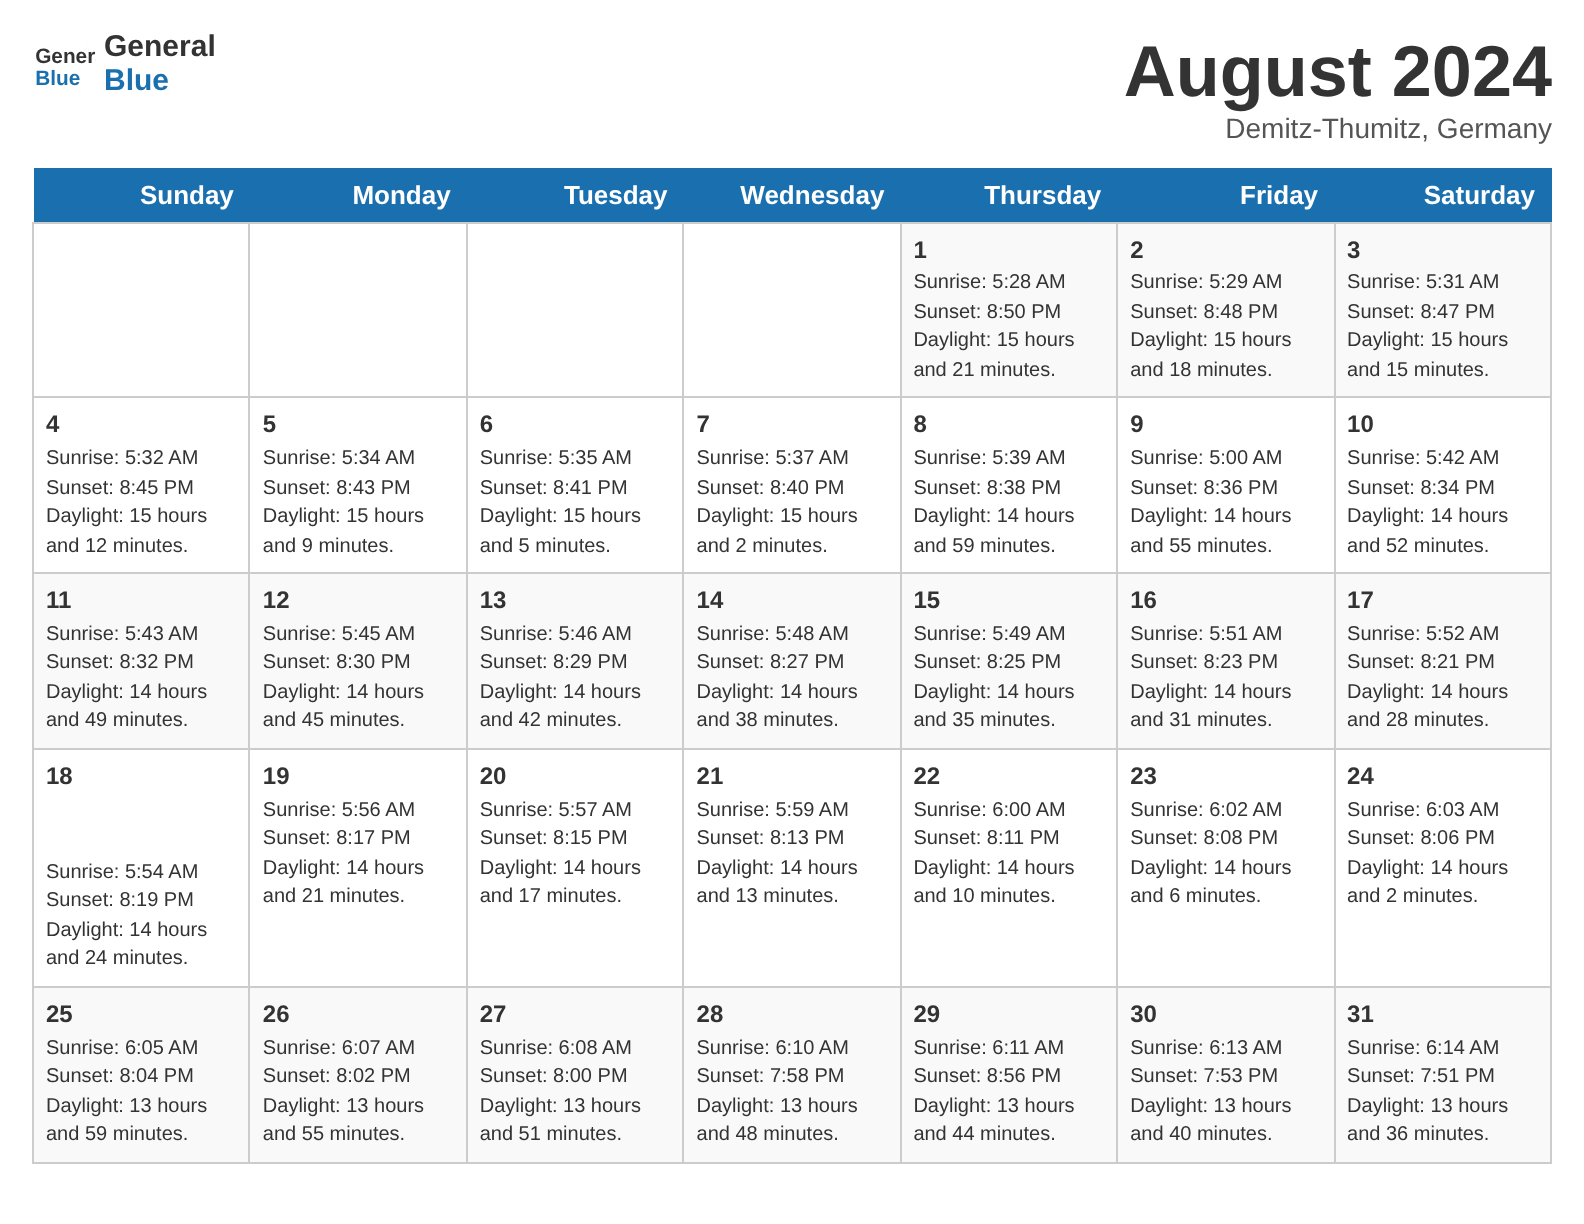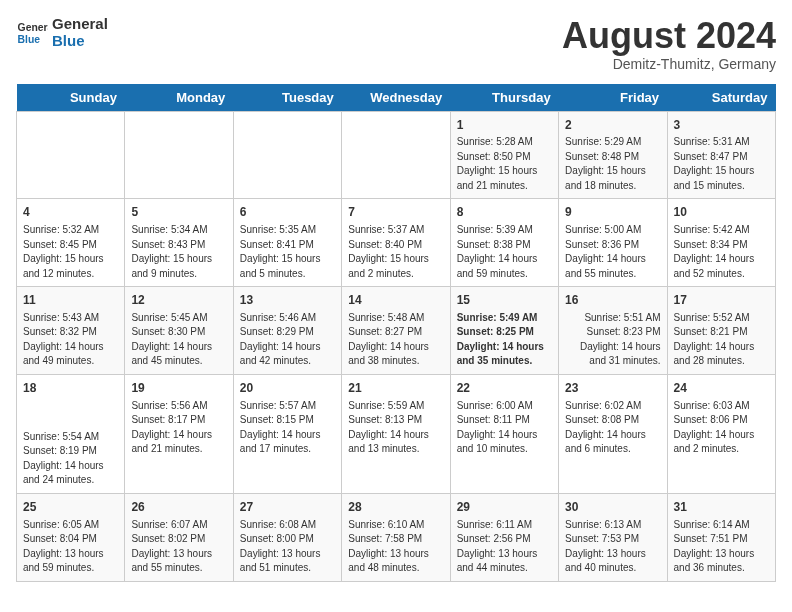--- a/index.html
+++ b/index.html
@@ -216,28 +216,28 @@
         </td>
         <td>
           <span class="day-num">14</span>
           <div class="day-info" style="white-space: pre-line;">Sunrise: 5:48 AM
 Sunset: 8:27 PM
 Daylight: 14 hours
 and 38 minutes.</div>
         </td>
         <td>
           <span class="day-num">15</span>
-          <div class="day-info" style="white-space: pre-line; font-weight: bold;">Sunrise: 5:49 AM
+          <div class="day-info" style="white-space: pre-line;">Sunrise: 5:49 AM
 Sunset: 8:25 PM
 Daylight: 14 hours
 and 35 minutes.</div>
         </td>
         <td>
           <span class="day-num">16</span>
-          <div class="day-info" style="white-space: pre-line; text-align: right;">Sunrise: 5:51 AM
+          <div class="day-info" style="white-space: pre-line;">Sunrise: 5:51 AM
 Sunset: 8:23 PM
 Daylight: 14 hours
 and 31 minutes.</div>
         </td>
         <td>
           <span class="day-num">17</span>
           <div class="day-info" style="white-space: pre-line;">Sunrise: 5:52 AM
 Sunset: 8:21 PM
 Daylight: 14 hours
 and 28 minutes.</div>
@@ -319,21 +319,21 @@
         <td>
           <span class="day-num">28</span>
           <div class="day-info" style="white-space: pre-line;">Sunrise: 6:10 AM
 Sunset: 7:58 PM
 Daylight: 13 hours
 and 48 minutes.</div>
         </td>
         <td>
           <span class="day-num">29</span>
           <div class="day-info" style="white-space: pre-line;">Sunrise: 6:11 AM
-Sunset: 2:56 PM
+Sunset: 8:56 PM
 Daylight: 13 hours
 and 44 minutes.</div>
         </td>
         <td>
           <span class="day-num">30</span>
           <div class="day-info" style="white-space: pre-line;">Sunrise: 6:13 AM
 Sunset: 7:53 PM
 Daylight: 13 hours
 and 40 minutes.</div>
         </td>

